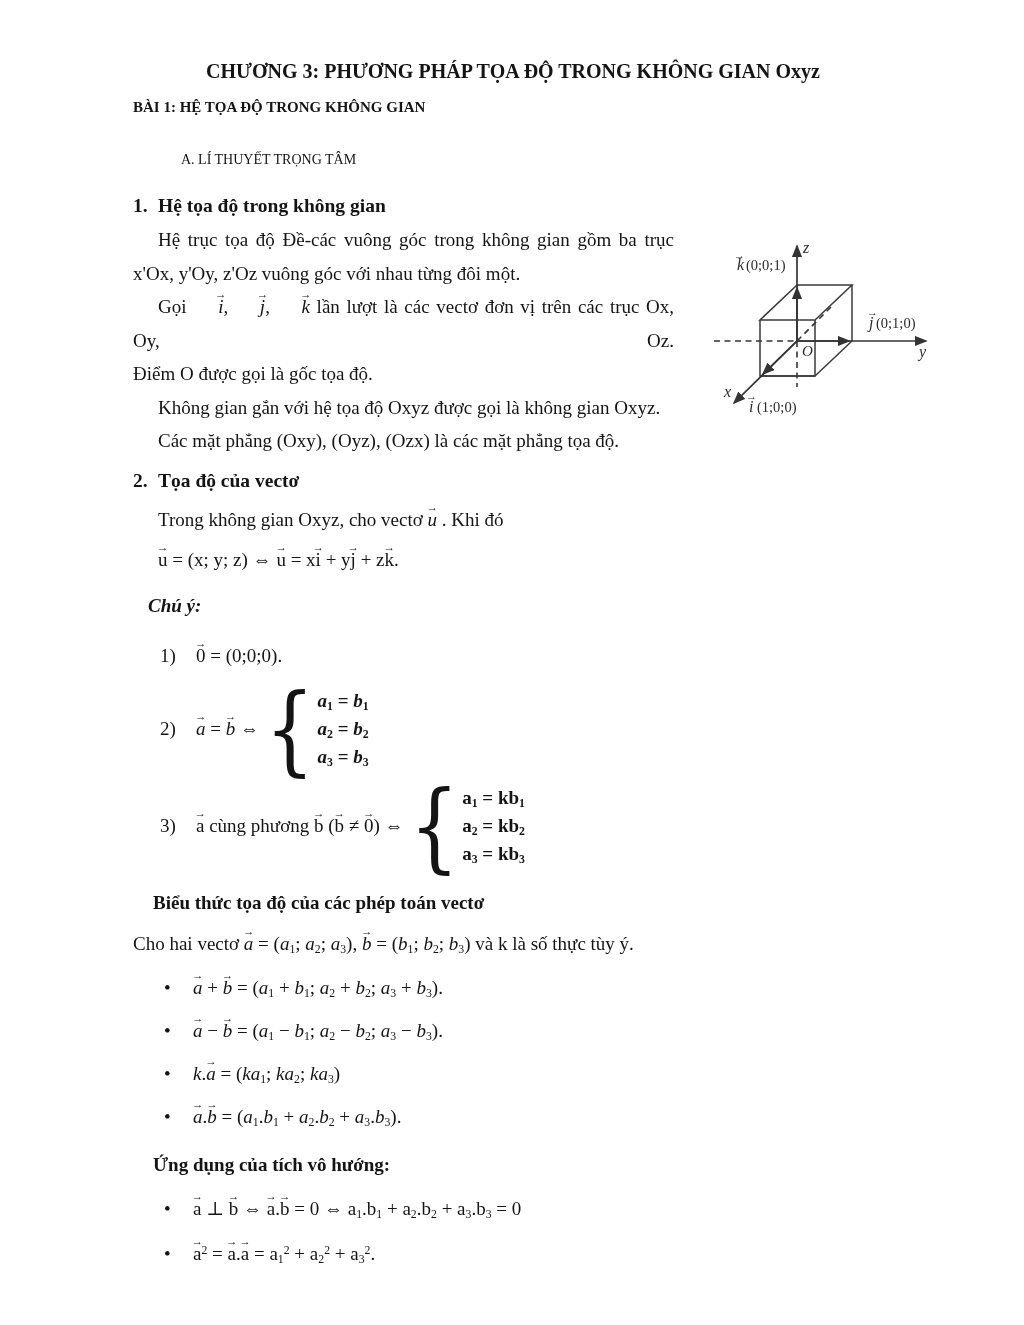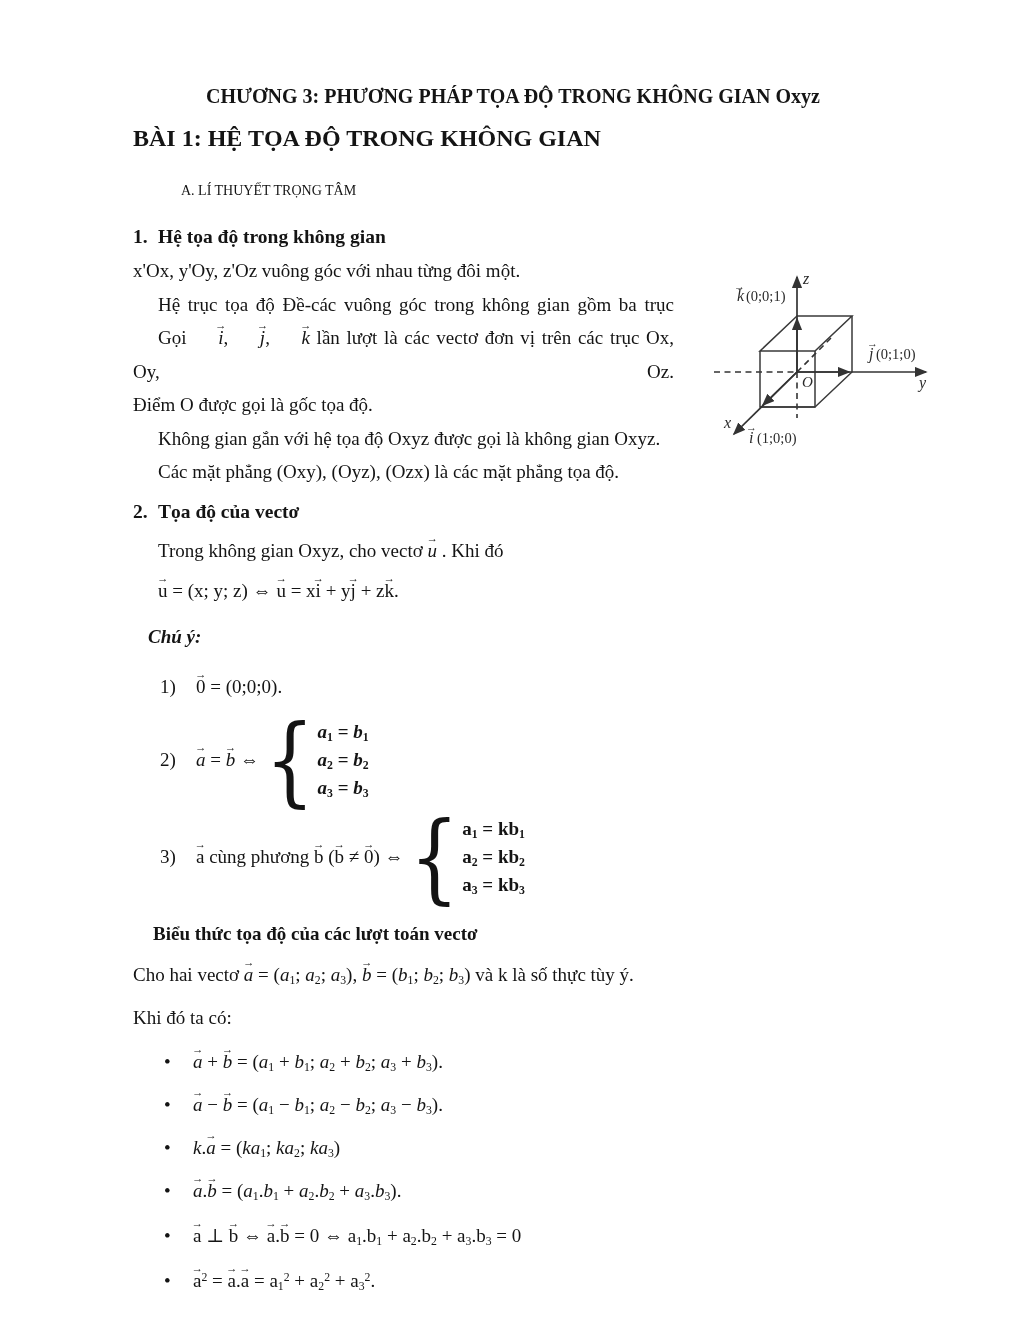--- a/index.html
+++ b/index.html
@@ -3,24 +3,24 @@
 <meta charset="utf-8">
 <style>
   *{margin:0;padding:0;box-sizing:border-box;}
   html,body{background:#ffffff;}
   body{
     width:1024px;height:1325px;overflow:hidden;
     color:#141414;
     font-family:"Liberation Serif","DejaVu Serif",serif;
     font-size:19px;
   }
-  .page{padding:83px 131px 0 133px;position:relative;}
+  .page{padding:58px 131px 0 133px;position:relative;}
 
   .chapter{text-align:center;font-weight:bold;font-size:20px;line-height:26px;}
-  .lesson{font-weight:bold;font-size:24px;line-height:26px;margin-top:16px;}
+  .lesson{font-weight:bold;font-size:15px;line-height:26px;margin-top:10px;}
   .section-a{font-weight:normal;font-size:14px;line-height:26px;margin-top:27px;margin-left:48px;}
 
   .sect-head{display:flex;font-weight:bold;font-size:19.5px;line-height:26px;}
   .sect-head .no{width:25px;flex:none;}
 
   .section1{position:relative;margin-top:20px;}
   .s1text{width:541px;margin-top:4px;}
   .line{line-height:33.5px;}
   .just{text-align:justify;text-align-last:justify;}
   .ind{text-indent:25px;}
@@ -72,22 +72,22 @@
   <div class="chapter">CHƯƠNG 3: PHƯƠNG PHÁP TỌA ĐỘ TRONG KHÔNG GIAN Oxyz</div>
   <div class="lesson">BÀI 1: HỆ TỌA ĐỘ TRONG KHÔNG GIAN</div>
   <div class="section-a">A. LÍ THUYẾT TRỌNG TÂM</div>
 
   <div class="section1">
     <div class="sect-head">
       <span class="no">1.</span>
       <span>Hệ tọa độ trong không gian</span>
     </div>
     <div class="s1text">
+      <div class="line just ind">Hệ trục tọa độ Đề-các vuông góc trong không gian gồm ba trục</div>
       <div class="line">x'Ox, y'Oy, z'Oz vuông góc với nhau từng đôi một.</div>
-      <div class="line just ind">Hệ trục tọa độ Đề-các vuông góc trong không gian gồm ba trục</div>
       <div class="line just ind">Gọi <span class="vec"><span class="arr">→</span>i</span>, <span class="vec"><span class="arr">→</span>j</span>, <span class="vec"><span class="arr">→</span>k</span> lần lượt là các vectơ đơn vị trên các trục Ox, Oy, Oz.</div>
       <div class="line">Điểm O được gọi là gốc tọa độ.</div>
       <div class="line ind">Không gian gắn với hệ tọa độ Oxyz được gọi là không gian Oxyz.</div>
       <div class="line ind">Các mặt phẳng (Oxy), (Oyz), (Ozx) là các mặt phẳng tọa độ.</div>
     </div>
 
     <svg class="diagram" viewBox="0 0 240 210" xmlns="http://www.w3.org/2000/svg">
       <defs>
         <marker id="ah" markerWidth="9" markerHeight="8" refX="6.5" refY="3" orient="auto">
           <path d="M0,0 L7.5,3 L0,6 z" fill="#333333"></path>
@@ -174,26 +174,26 @@
         <span class="case-col">
           <div>a<sub>1</sub> = kb<sub>1</sub></div>
           <div>a<sub>2</sub> = kb<sub>2</sub></div>
           <div>a<sub>3</sub> = kb<sub>3</sub></div>
         </span>
       </span>
     </div>
   </div>
 
   <div class="section3">
-    <div class="sub-head bh1">Biểu thức tọa độ của các lượt toán vectơ</div>
+    <div class="sub-head bh1">Biểu thức tọa độ của các phép toán vectơ</div>
     <div class="tline">Cho hai vectơ <span class="vec"><span class="arr">→</span>a</span> = (<i>a</i><sub>1</sub>; <i>a</i><sub>2</sub>; <i>a</i><sub>3</sub>), <span class="vec"><span class="arr">→</span>b</span> = (<i>b</i><sub>1</sub>; <i>b</i><sub>2</sub>; <i>b</i><sub>3</sub>)  và k là số thực tùy ý.</div>
-    <div class="tline">Khi đó ta có:</div>
 
     <div class="blt"><span class="vec"><span class="arr">→</span>a</span> + <span class="vec"><span class="arr">→</span>b</span> = (<i>a</i><sub>1</sub> + <i>b</i><sub>1</sub>; <i>a</i><sub>2</sub> + <i>b</i><sub>2</sub>; <i>a</i><sub>3</sub> + <i>b</i><sub>3</sub>).</div>
     <div class="blt"><span class="vec"><span class="arr">→</span>a</span> − <span class="vec"><span class="arr">→</span>b</span> = (<i>a</i><sub>1</sub> − <i>b</i><sub>1</sub>; <i>a</i><sub>2</sub> − <i>b</i><sub>2</sub>; <i>a</i><sub>3</sub> − <i>b</i><sub>3</sub>).</div>
     <div class="blt"><i>k</i>.<span class="vec"><span class="arr">→</span>a</span> = (<i>ka</i><sub>1</sub>; <i>ka</i><sub>2</sub>; <i>ka</i><sub>3</sub>)</div>
     <div class="blt"><span class="vec"><span class="arr">→</span>a</span>.<span class="vec"><span class="arr">→</span>b</span> = (<i>a</i><sub>1</sub>.<i>b</i><sub>1</sub> + <i>a</i><sub>2</sub>.<i>b</i><sub>2</sub> + <i>a</i><sub>3</sub>.<i>b</i><sub>3</sub>).</div>
 
+    <div class="sub-head bh2">Ứng dụng của tích vô hướng:</div>
     <div class="blt blt2 rm"><span class="vec"><span class="arr">→</span>a</span> ⊥ <span class="vec"><span class="arr">→</span>b</span> ⇔ <span class="vec"><span class="arr">→</span>a</span>.<span class="vec"><span class="arr">→</span>b</span> = 0 ⇔ a<sub>1</sub>.b<sub>1</sub> + a<sub>2</sub>.b<sub>2</sub> + a<sub>3</sub>.b<sub>3</sub> = 0</div>
     <div class="blt blt2 rm"><span class="vec"><span class="arr">→</span>a</span><sup>2</sup> = <span class="vec"><span class="arr">→</span>a</span>.<span class="vec"><span class="arr">→</span>a</span> = a<sub>1</sub><sup>2</sup> + a<sub>2</sub><sup>2</sup> + a<sub>3</sub><sup>2</sup>.</div>
   </div>
 
 </div>
 
 </body></html>

